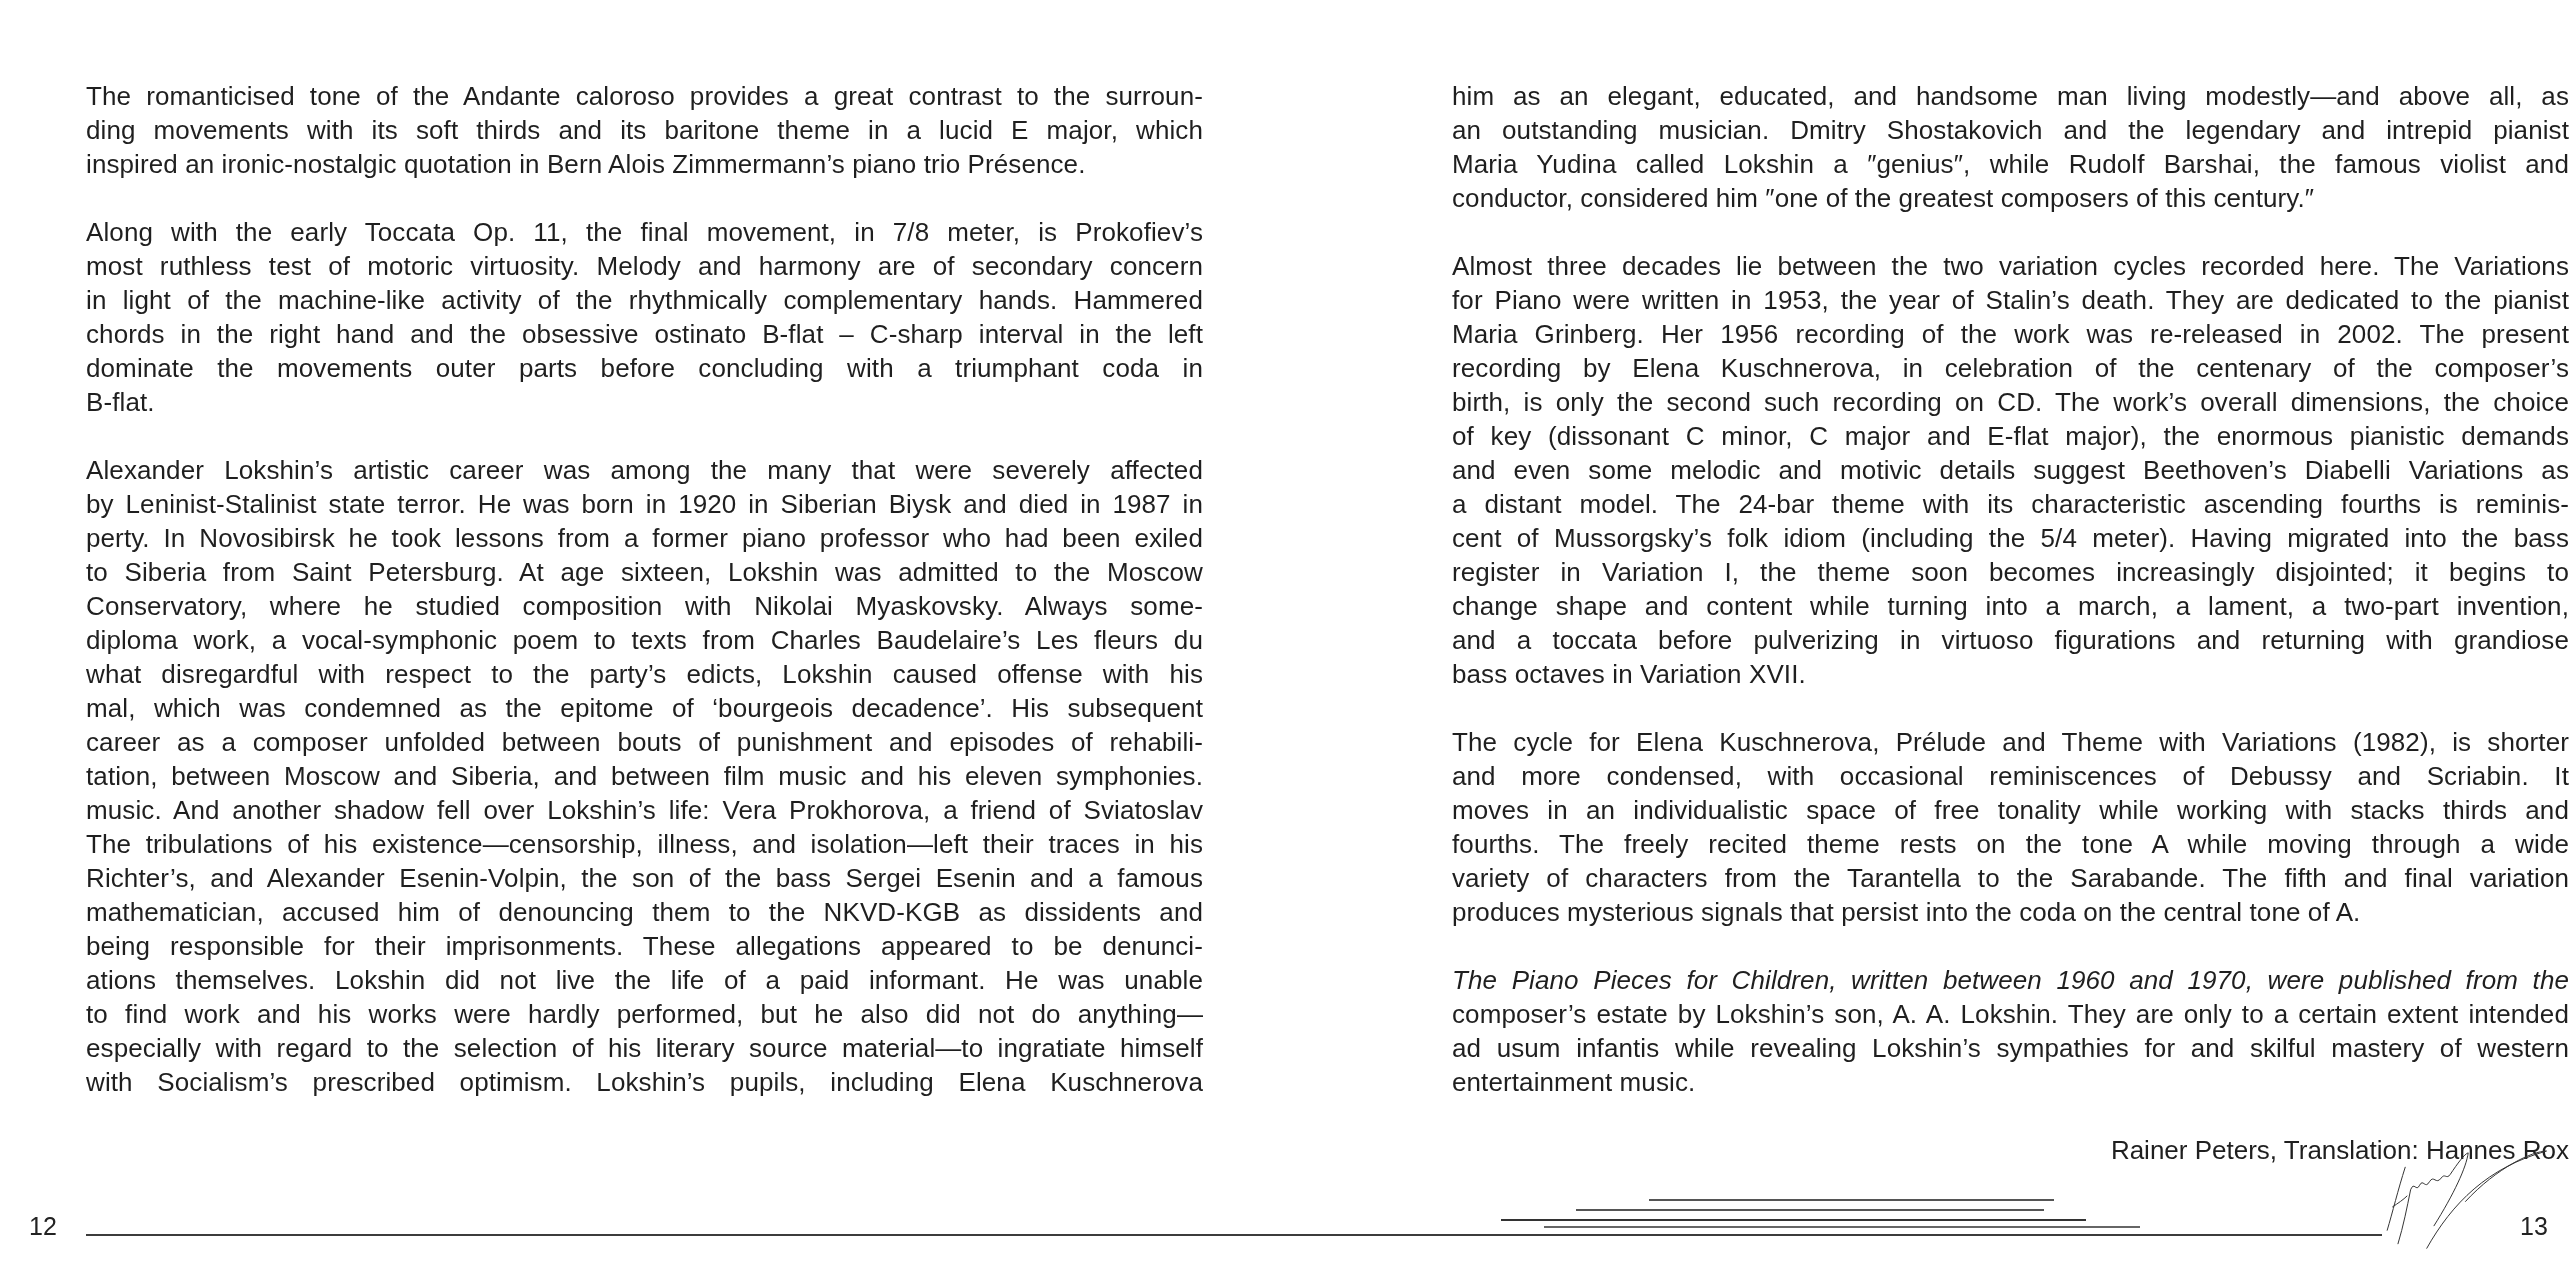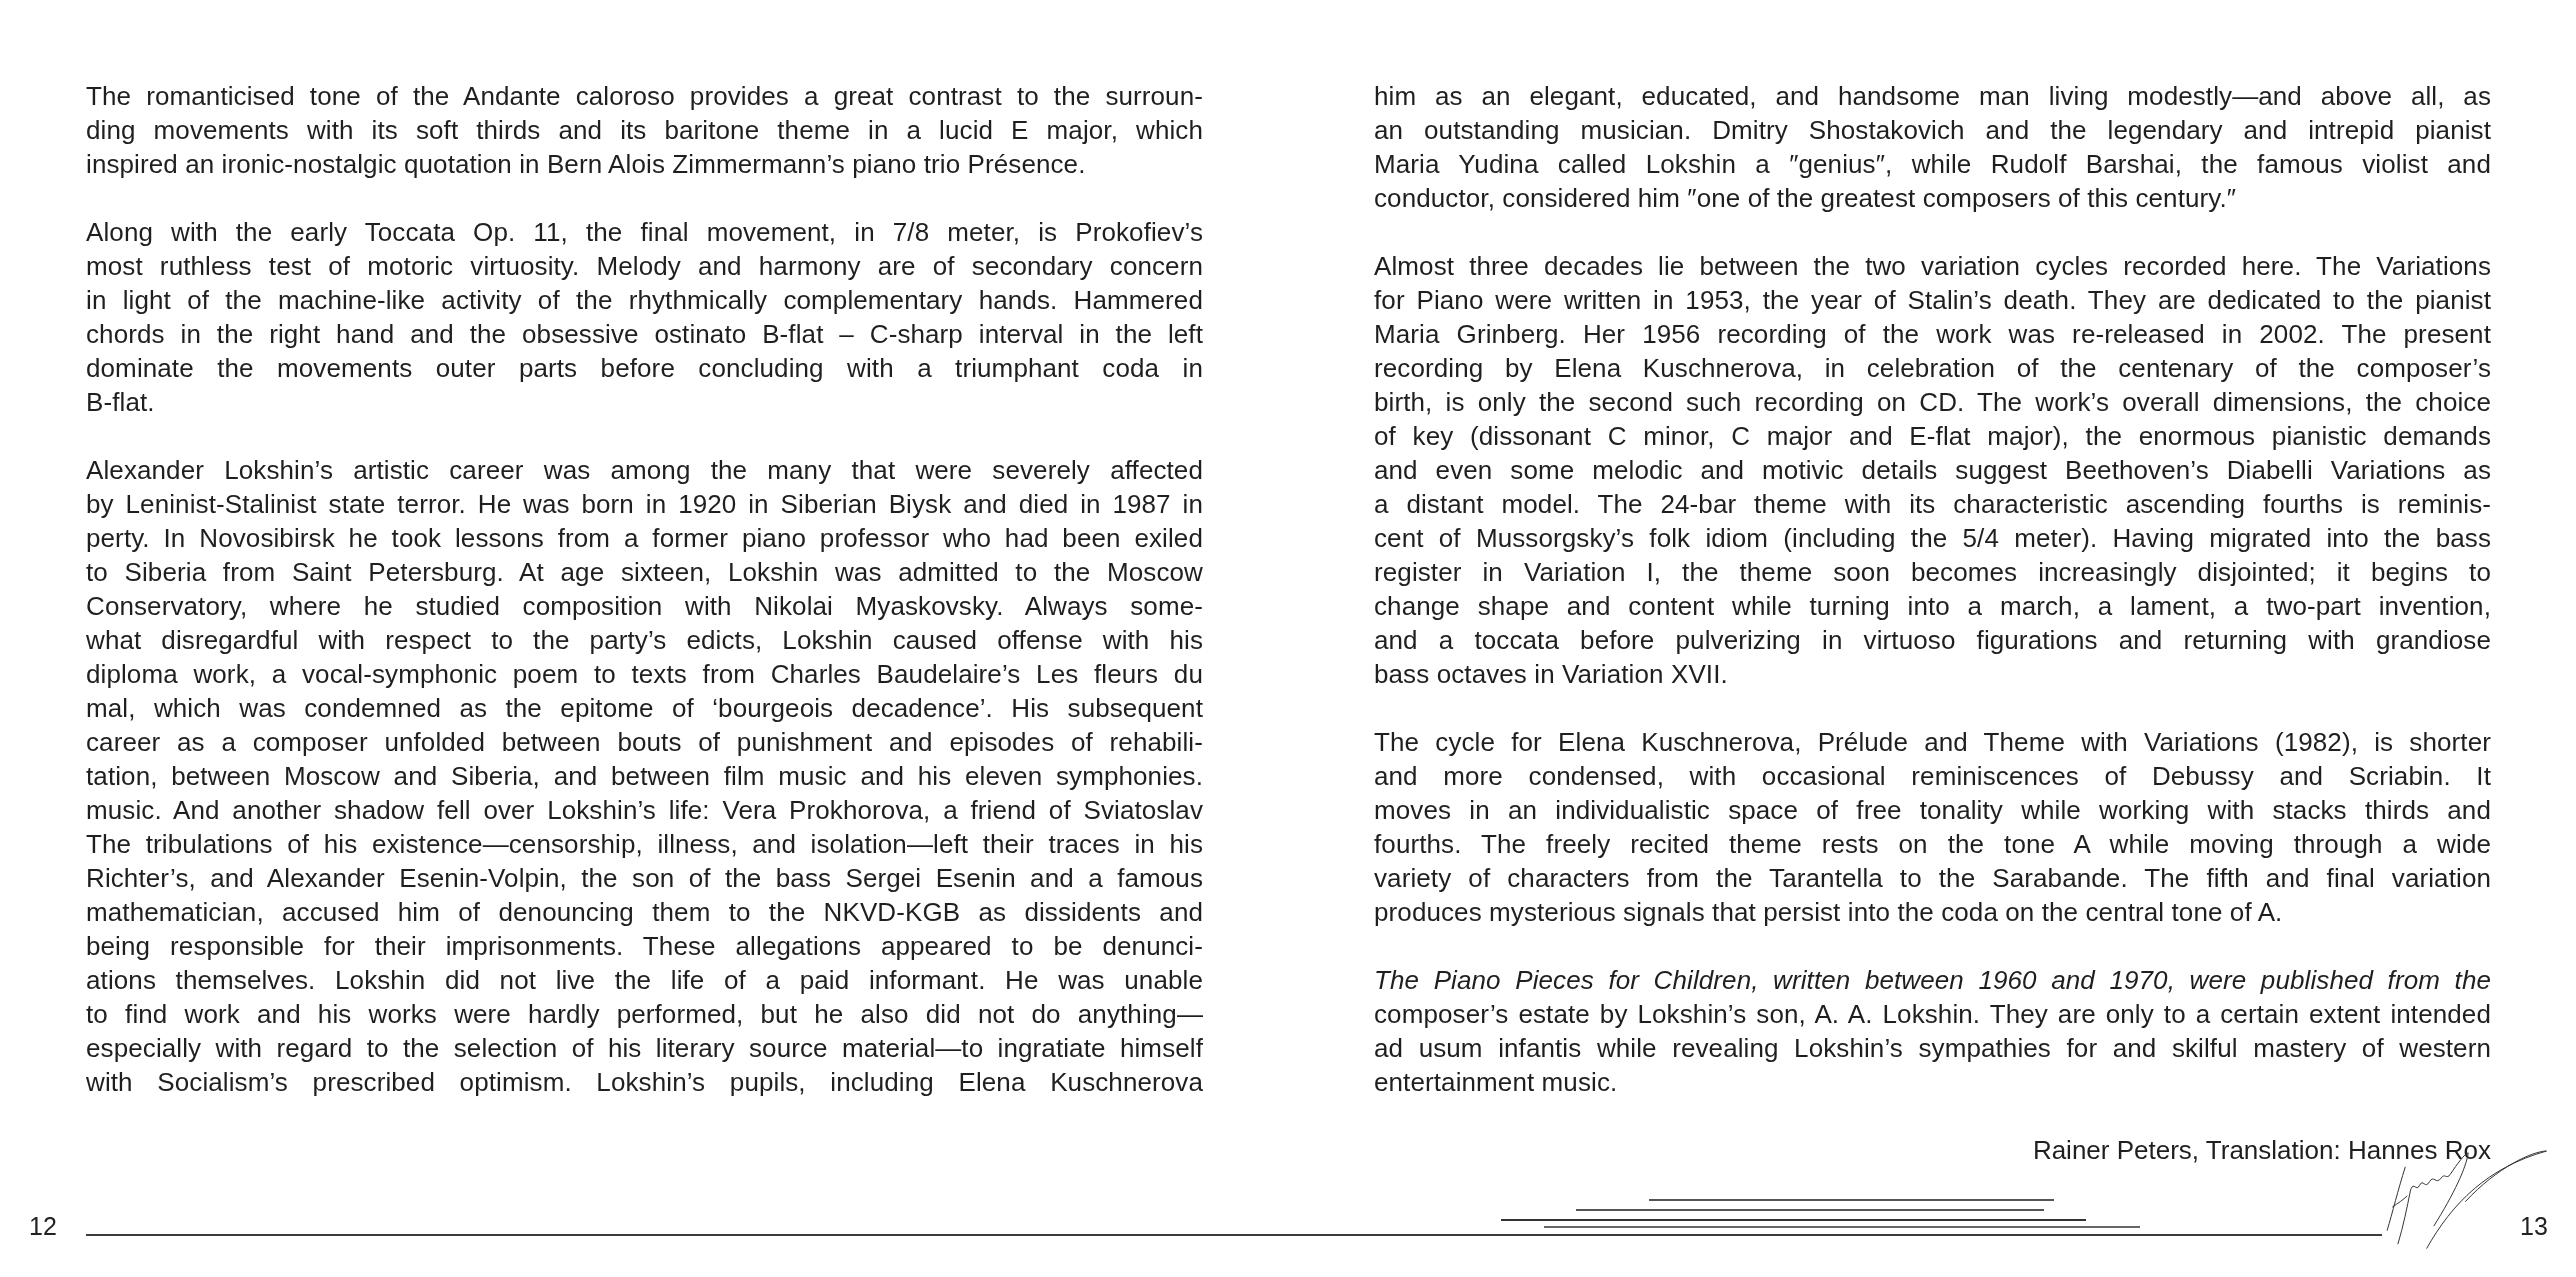--- a/index.html
+++ b/index.html
@@ -3,21 +3,21 @@
 <meta charset="utf-8">
 <style>
   html, body { margin: 0; padding: 0; background: #ffffff; }
   body { width: 2576px; height: 1277px; position: relative; overflow: hidden; }
   .page-col {
     position: absolute; top: 79px; width: 1117px;
     font-family: "Liberation Sans", sans-serif;
     font-size: 26px; color: #1f1f1f;
   }
   #col-left { left: 86px; }
-  #col-right { left: 1374px; }
+  #col-right { left: 1452px; }
   .line {
     display: block; height: 34px; line-height: 34px;
     white-space: nowrap; text-align: justify; text-align-last: justify;
     letter-spacing: 0.1px;
   }
   .line.last { text-align-last: left; }
   .gap { display: block; height: 34px; }
   .attrib {
     display: block; height: 34px; line-height: 34px;
     text-align: right; white-space: nowrap;
@@ -54,22 +54,22 @@
       <span class="line" style="white-space: normal; width: 1117px;">dominate the movements outer parts before concluding with a triumphant coda in</span>
       <span class="line last" style="white-space: nowrap; width: 1117px;">B-flat.</span>
     </div>
     <span class="gap"></span>
     <div>
       <span class="line" style="white-space: normal; width: 1117px;">Alexander Lokshin’s artistic career was among the many that were severely affected</span>
       <span class="line" style="white-space: normal; width: 1117px;">by Leninist-Stalinist state terror. He was born in 1920 in Siberian Biysk and died in 1987 in</span>
       <span class="line" style="white-space: normal; width: 1117px;">perty. In Novosibirsk he took lessons from a former piano professor who had been exiled</span>
       <span class="line" style="white-space: normal; width: 1117px;">to Siberia from Saint Petersburg. At age sixteen, Lokshin was admitted to the Moscow</span>
       <span class="line" style="white-space: normal; width: 1117px;">Conservatory, where he studied composition with Nikolai Myaskovsky. Always some-</span>
+      <span class="line" style="white-space: normal; width: 1117px;">diploma work, a vocal-symphonic poem to texts from Charles Baudelaire’s Les fleurs du</span>
       <span class="line" style="white-space: normal; width: 1117px;">what disregardful with respect to the party’s edicts, Lokshin caused offense with his</span>
-      <span class="line" style="white-space: normal; width: 1117px;">diploma work, a vocal-symphonic poem to texts from Charles Baudelaire’s Les fleurs du</span>
       <span class="line" style="white-space: normal; width: 1117px;">mal, which was condemned as the epitome of ‘bourgeois decadence’. His subsequent</span>
       <span class="line" style="white-space: normal; width: 1117px;">career as a composer unfolded between bouts of punishment and episodes of rehabili-</span>
       <span class="line" style="white-space: normal; width: 1117px;">tation, between Moscow and Siberia, and between film music and his eleven symphonies.</span>
       <span class="line" style="white-space: normal; width: 1117px;">music. And another shadow fell over Lokshin’s life: Vera Prokhorova, a friend of Sviatoslav</span>
       <span class="line" style="white-space: normal; width: 1117px;">The tribulations of his existence—censorship, illness, and isolation—left their traces in his</span>
       <span class="line" style="white-space: normal; width: 1117px;">Richter’s, and Alexander Esenin-Volpin, the son of the bass Sergei Esenin and a famous</span>
       <span class="line" style="white-space: normal; width: 1117px;">mathematician, accused him of denouncing them to the NKVD-KGB as dissidents and</span>
       <span class="line" style="white-space: normal; width: 1117px;">being responsible for their imprisonments. These allegations appeared to be denunci-</span>
       <span class="line" style="white-space: normal; width: 1117px;">ations themselves. Lokshin did not live the life of a paid informant. He was unable</span>
       <span class="line" style="white-space: normal; width: 1117px;">to find work and his works were hardly performed, but he also did not do anything—</span>

